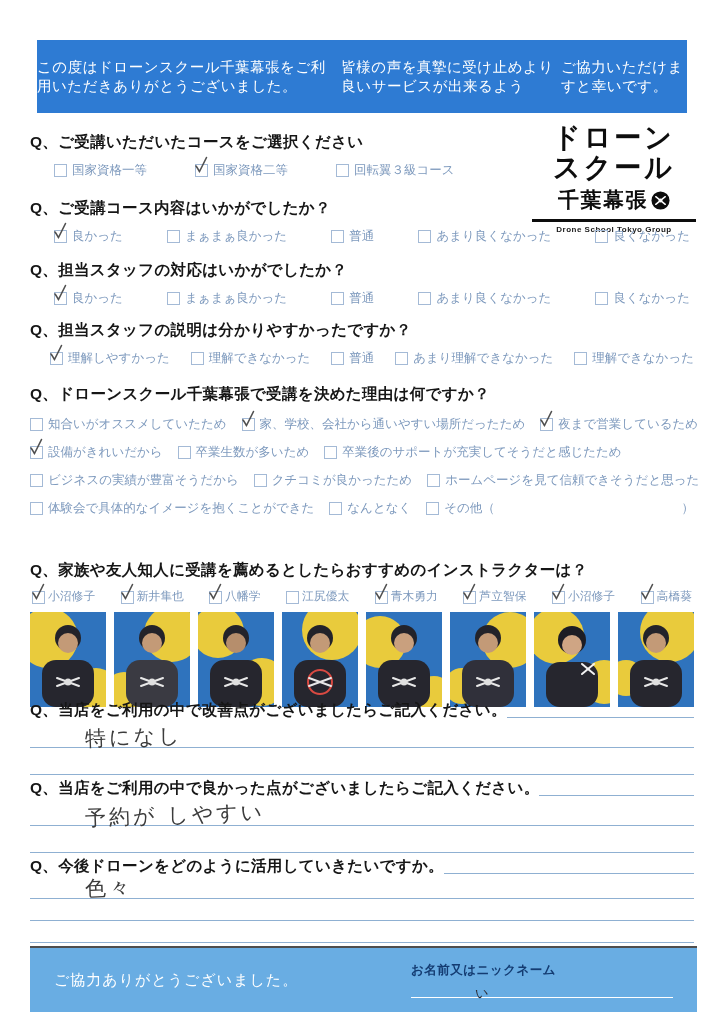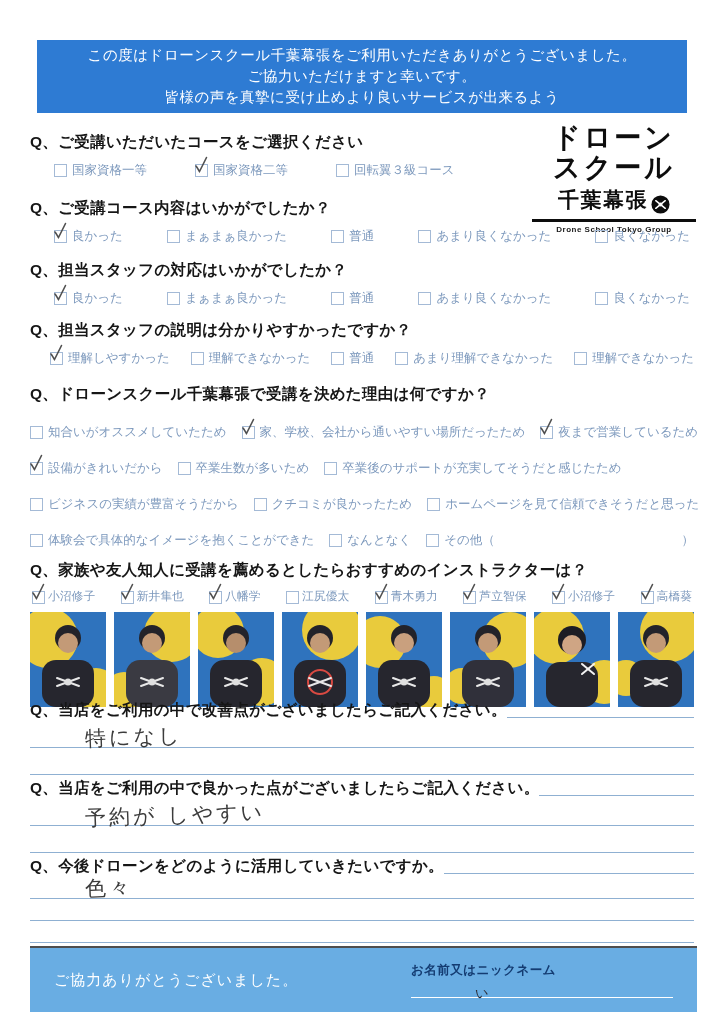--- a/index.html
+++ b/index.html
@@ -5,49 +5,49 @@
   html,body{margin:0;padding:0;}
   body{
     width:724px;height:1024px;background:#ffffff;position:relative;overflow:hidden;
     font-family:"Liberation Sans",sans-serif;color:#1c1c1c;
   }
   .page{position:absolute;inset:0;}
 
   
   .banner-top{
     position:absolute;left:37px;top:40px;width:650px;height:73px;background:#2e7bd3;
-    color:#fff;display:flex;flex-direction:column;align-items:center;justify-content:center;
+    color:#fff;display:flex;flex-direction:row;align-items:center;justify-content:center;
     gap:2px;font-size:14.5px;letter-spacing:.5px;
   }
 
   
   .logo{position:absolute;right:24px;top:124px;width:172px;text-align:center;color:#0d0d0d;}
   .logo-big{font-size:27px;font-weight:900;letter-spacing:3px;line-height:1.1;transform:scaleY(1.05);}
-  .logo-row3{display:flex;align-items:flex-end;justify-content:center;gap:3px;font-size:21px;font-weight:900;letter-spacing:1.5px;margin-top:3px;}
+  .logo-row3{display:flex;align-items:center;justify-content:center;gap:3px;font-size:21px;font-weight:900;letter-spacing:1.5px;margin-top:3px;}
   .logo-drone-icon{width:19px;height:19px;flex:none;}
   .logo-rule{height:3px;background:#0d0d0d;margin:5px 4px 3px;}
   .logo-sub{font-size:8px;font-weight:bold;letter-spacing:.5px;color:#1a1a1a;}
 
   
   .qsec{position:absolute;left:30px;width:664px;}
   .qhead{font-size:15.5px;font-weight:bold;color:#161616;letter-spacing:.3px;white-space:nowrap;}
   .opt-row{display:flex;justify-content:space-between;margin-top:9px;padding:0 4px 0 24px;}
   .opt{display:flex;align-items:center;gap:5px;color:#7d99bd;font-size:12.5px;white-space:nowrap;}
   .cb{width:11px;height:11px;border:1.5px solid #a4bad6;position:relative;flex:none;background:transparent;}
   .check{display:none;position:absolute;left:-2px;top:-9px;width:15px;height:18px;overflow:visible;}
   .opt.checked .check{display:block;}
   .check path{fill:none;stroke:#4f4f4f;stroke-width:1.6;stroke-linecap:round;}
 
   .q1{top:132px;}
   .q1 .opt-row{justify-content:flex-start;gap:48px;font-size:13px;}
   .q2{top:198px;} .q3{top:260px;} .q4{top:320px;}
   .q4 .opt-row{padding-left:20px;padding-right:0;}
 
   .q5{top:384px;}
-  .q5 .opt-row{justify-content:flex-start;gap:15px;padding:0;margin-top:19px;font-size:12.3px;}
+  .q5 .opt-row{justify-content:flex-start;gap:15px;padding:0;margin-top:11px;font-size:12.3px;}
   .paren-close{margin-left:auto;color:#7d99bd;font-size:12.5px;}
 
   .q6{top:542px;margin-top:18px;}
   .names-row{display:flex;justify-content:space-between;margin-top:8px;padding:0 2px;}
   .names-row .opt{font-size:11.8px;gap:3px;}
   .photos-row{display:flex;justify-content:space-between;margin-top:7px;}
   .photo{width:76px;height:95px;flex:none;}
   .photo svg{width:100%;height:100%;display:block;}
 
   
@@ -72,22 +72,22 @@
   .name-line{border-bottom:1.5px solid #fff;height:18px;position:relative;width:262px;}
   .name-mark{position:absolute;left:62px;bottom:-5px;font-size:16px;color:#2b2b33;transform:rotate(-8deg);font-family:"DejaVu Serif",serif;}
 </style>
 </head>
 <body>
 
 <div class="page">
 
   <div class="banner-top">
     <div>この度はドローンスクール千葉幕張をご利用いただきありがとうございました。</div>
+    <div>皆様の声を真摯に受け止めより良いサービスが出来るよう</div>
     <div>ご協力いただけますと幸いです。</div>
-    <div>皆様の声を真摯に受け止めより良いサービスが出来るよう</div>
   </div>
 
   <div class="logo">
     <div class="logo-big">ドローン</div>
     <div class="logo-big">スクール</div>
     <div class="logo-row3">
       <span>千葉幕張</span>
       <svg class="logo-drone-icon" viewBox="0 0 20 20">
         <circle cx="10" cy="10" r="9.5" fill="#0d0d0d"></circle>
         <g stroke="#fff" stroke-width="1.6" stroke-linecap="round">

